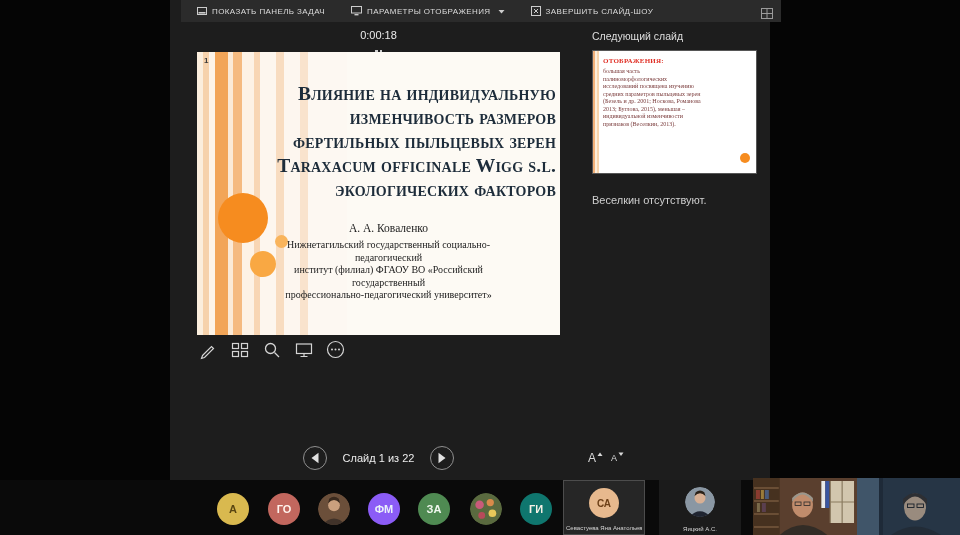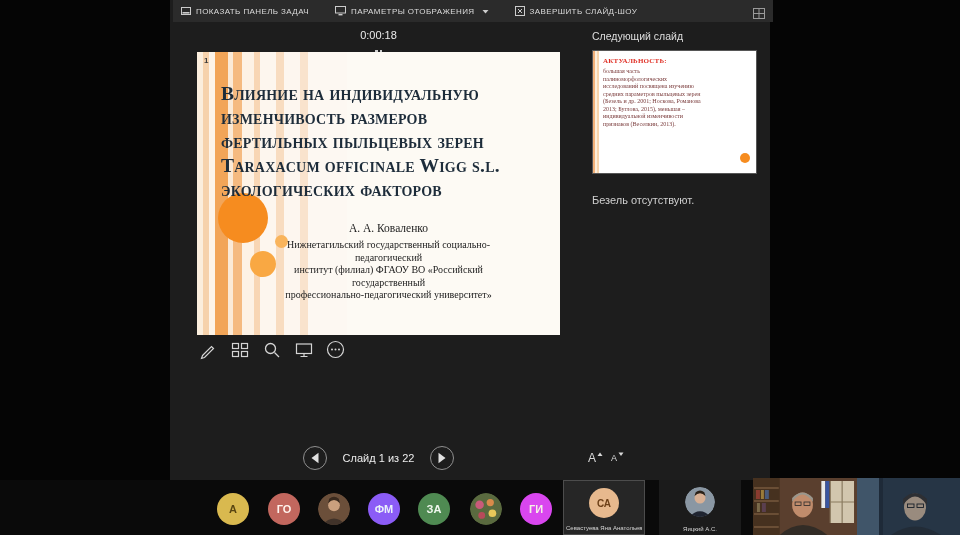--- a/index.html
+++ b/index.html
@@ -3,22 +3,22 @@
 <meta charset="utf-8">
 <style>
   * { margin:0; padding:0; box-sizing:border-box; }
   html,body { width:960px; height:535px; background:#050505; overflow:hidden;
               font-family:"Liberation Sans", sans-serif; }
   .stage { position:relative; width:960px; height:535px; background:#050505; }
 
   
   .presenter { position:absolute; left:170px; top:0; width:600px; height:480px; background:#1d1d1d; }
 
-  .topbar { position:absolute; left:3px; top:0; width:600px; height:22px; background:#2b2b2b;
-            display:flex; align-items:center; gap:26px; padding-left:8px; }
+  .topbar { position:absolute; left:11px; top:0; width:600px; height:22px; background:#2b2b2b;
+            display:flex; align-items:center; gap:26px; padding-left:16px; }
   .tb-btn { display:flex; align-items:center; gap:5px; color:#dcdcdc; font-size:8px;
             letter-spacing:.4px; cursor:default; background:none; border:none; white-space:nowrap; }
   .tb-ico { display:flex; align-items:center; }
   .tb-caret { margin-left:2px; display:flex; align-items:center; }
   .tb-viewico { position:absolute; right:8px; top:5px; }
 
   .timer-row { position:absolute; left:27px; top:29px; width:363px; height:16px;
                display:flex; align-items:center; gap:9px;flex-direction:column; }
   .elapsed { color:#ececec; font-size:11px; }
   .tbtn { background:none; border:none; padding:0; display:flex; align-items:center; cursor:default; }
@@ -32,21 +32,21 @@
     background:linear-gradient(to right,
       #fbeedd 0px 6px, #f6d2ac 6px 12px, #fdf4e9 12px 18px, #f2a558 18px 31px,
       #fbead7 31px 36px, #f5ba80 36px 45px, #fdf2e5 45px 57px, #f8d6b4 57px 63px,
       #fdf6ee 63px 79px, #f8dcc0 79px 87px, #fdf6ef 87px 103px, #f9e3cd 103px 111px,
       #fdf8f2 111px 150px); }
   .circle { position:absolute; border-radius:50%; }
   .c1 { left:21px; top:141px; width:50px; height:50px; }
   .c2 { left:78px; top:183px; width:13px; height:13px; }
   .c3 { left:53px; top:199px; width:26px; height:26px; }
   .slide-num { position:absolute; left:7px; top:4px; font-size:8px; font-weight:bold; color:#3a3a3a; }
-  .slide-title { position:absolute; left:24px; right:4px; top:30px; text-align:left;
+  .slide-title { position:absolute; left:24px; right:4px; top:30px; text-align:right;
                  font-family:"Liberation Serif", serif; font-weight:bold; font-variant:small-caps;
                  font-size:19.5px; line-height:24px; color:#1d2c3a; letter-spacing:.2px; }
   .slide-title .latin { }
   .author { position:absolute; left:24px; right:4px; top:170px; text-align:center;
             font-family:"Liberation Serif", serif; font-size:11.5px; color:#222; }
   .affil { position:absolute; left:24px; right:4px; top:187px; text-align:center;
            font-family:"Liberation Serif", serif; font-size:10px; line-height:12.5px; color:#222; }
 
   
   .tools { position:absolute; left:27px; top:339px; display:flex; gap:11px; }
@@ -234,25 +234,25 @@
       <button class="navbtn">
         <svg width="10" height="12" viewBox="0 0 10 12">
             <polygon points="1.5,0.8 8.5,6 1.5,11.2" fill="#e0e0e0"></polygon>
           </svg>
       </button>
     </div>
 
     <div class="rp-header">Следующий слайд</div>
     <div class="thumb">
       <div class="thumb-stripes"></div>
-      <div class="thumb-heading">АКТУАЛЬНОСТЬ:</div>
+      <div class="thumb-heading">ОТОБРАЖЕНИЯ:</div>
       <div class="thumb-body">большая часть палиноморфологических исследований посвящена изучению средних параметров пыльцевых зерен (Безель и др. 2001; Носкова, Романова 2013; Буглова, 2015), меньшая – индивидуальной изменчивости признаков (Веселкин, 2013).</div>
       <div class="thumb-circle" style="background: rgb(246, 140, 31);"></div>
     </div>
-    <div class="notes">Безель отсутствуют.</div>
+    <div class="notes">Веселкин отсутствуют.</div>
     <div class="fontbtns">
       <button class="fbtn">
         <span class="A-big">A</span>
         <svg width="6" height="5" viewBox="0 0 6 5">
             <polygon points="3,0.5 5.5,4 0.5,4" fill="#d8d8d8"></polygon>
           </svg>
       </button>
       <button class="fbtn">
         <span class="A-small">A</span>
         <svg width="6" height="5" viewBox="0 0 6 5">
@@ -285,21 +285,21 @@
     </div>
     <div class="avatar av5">
       <svg viewBox="0 0 30 30" width="32" height="32">
         <circle cx="15" cy="15" r="15" fill="#5a6a3f"></circle>
         <circle cx="9" cy="11" r="4" fill="#c95a7a"></circle>
         <circle cx="19" cy="9" r="3.4" fill="#d98a4a"></circle>
         <circle cx="21" cy="19" r="3.6" fill="#e8c85a"></circle>
         <circle cx="11" cy="21" r="3.2" fill="#b84a5a"></circle>
       </svg>
     </div>
-    <div class="avatar av6" style="background: #d946ef; color: rgb(245, 240, 229);">
+    <div class="avatar av6" style="background: #0f766e; color: rgb(245, 240, 229);">
       <span>ГИ</span>
     </div>
 
     <div class="ptile ptile-active">
       <div class="pav" style="background: rgb(231, 185, 142); color: rgb(110, 65, 25);">
         <span>СА</span>
       </div>
       <div class="pname">Севастуева Яна Анатольевна (гость)</div>
     </div>
 

